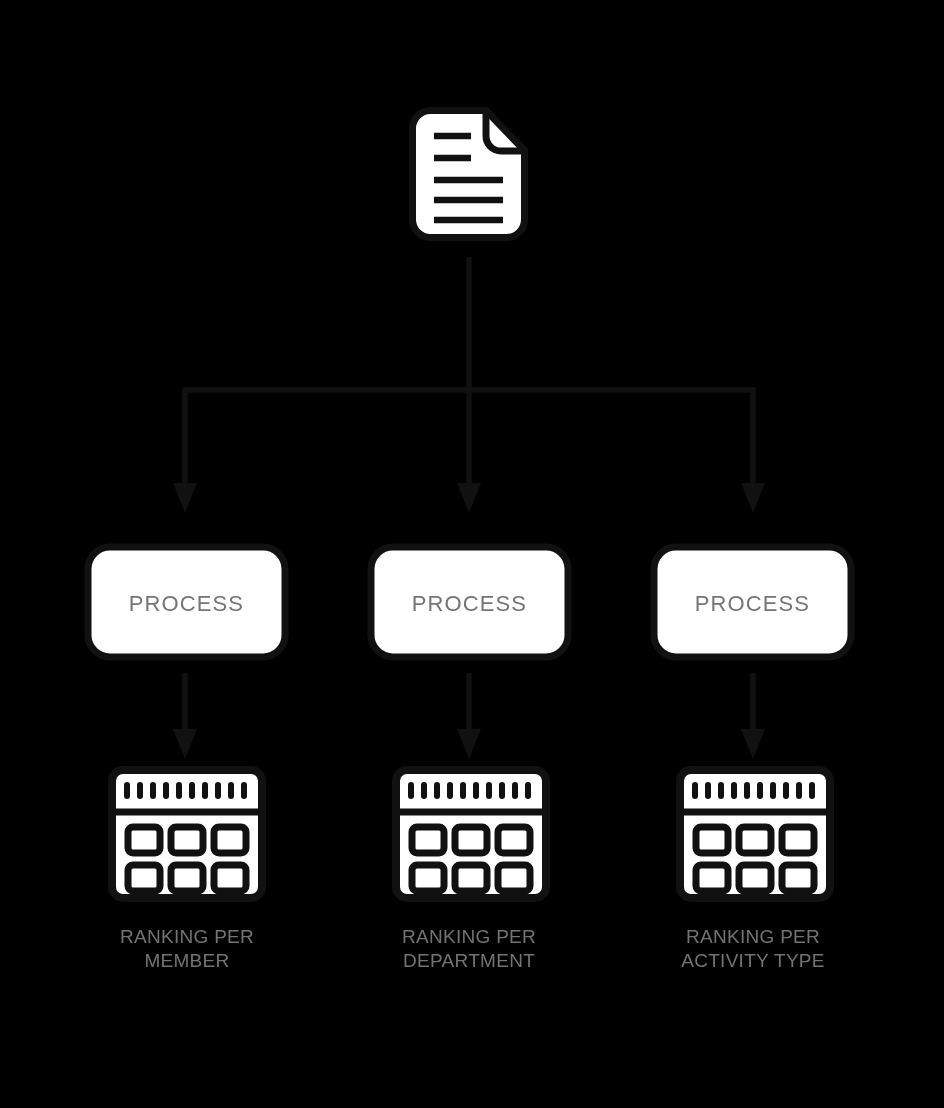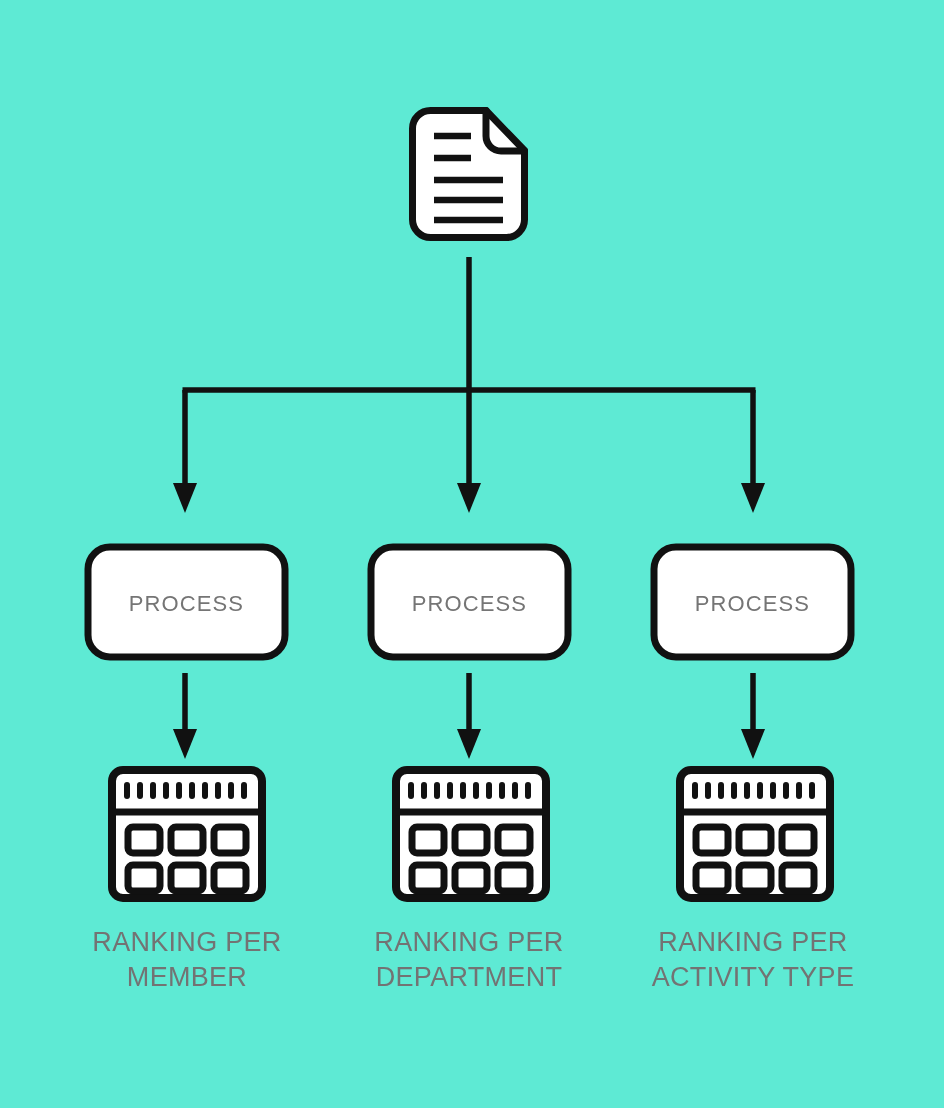--- a/index.html
+++ b/index.html
@@ -9,21 +9,21 @@
     background: #ffffff;
   }
   body {
     font-family: "Liberation Sans", sans-serif;
     -webkit-font-smoothing: antialiased;
   }
   #canvas {
     position: relative;
     width: 944px;
     height: 1108px;
-    background: #5eead4;
+    background: #000000;
     overflow: hidden;
     margin: 0 auto;
   }
   #flow-svg {
     position: absolute;
     left: 0;
     top: 0;
     width: 944px;
     height: 1108px;
     display: block;
@@ -41,21 +41,21 @@
   .process-text {
     position: absolute;
     text-align: center;
     color: #757575;
     font-size: 22px;
     letter-spacing: 1.1px;
     -webkit-user-select: none;
     user-select: none;
   }
   .result-caption {
-    font-size: 27px;
+    font-size: 19px;
     letter-spacing: 0.3px;
   }
 </style>
 </head>
 <body>
 
 <div id="canvas">
 
   <svg id="flow-svg" viewBox="0 0 944 1108" xmlns="http://www.w3.org/2000/svg">
 

